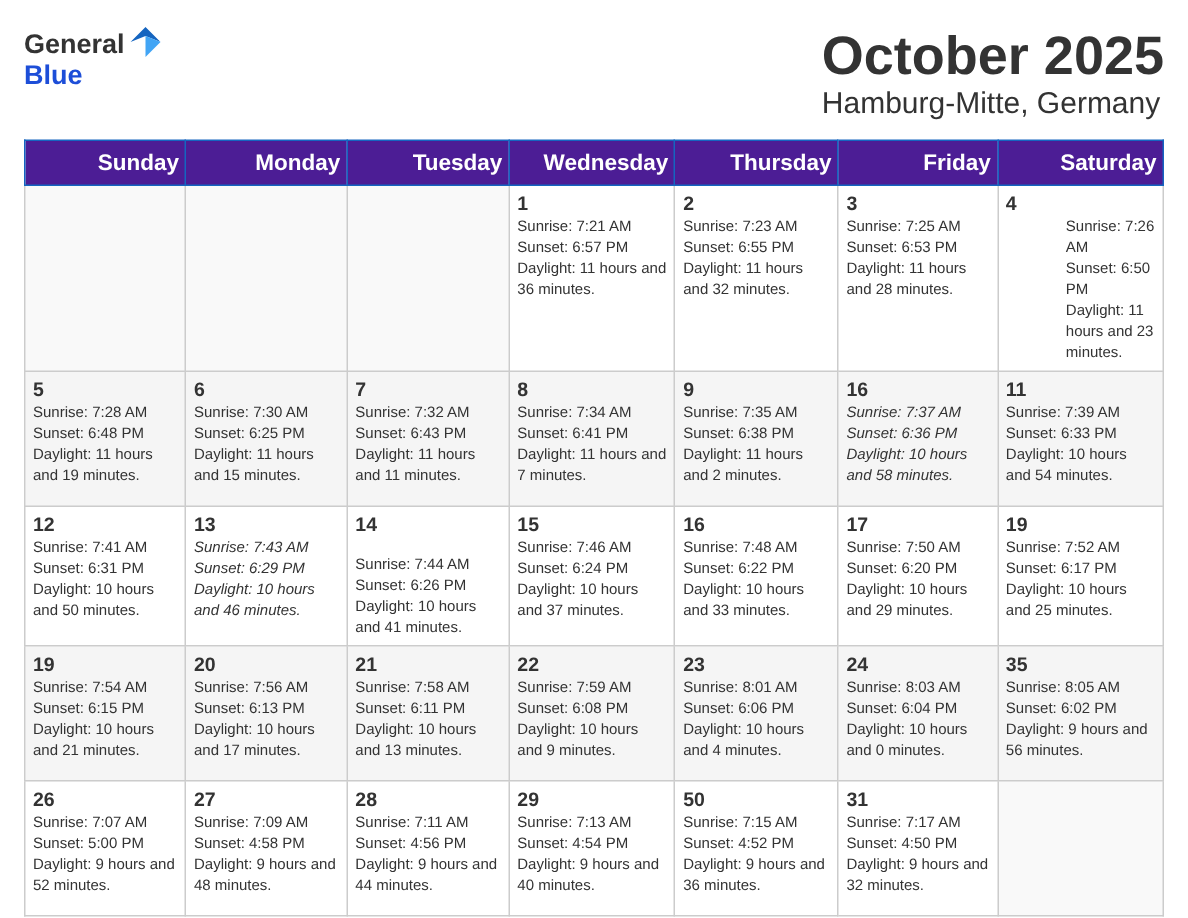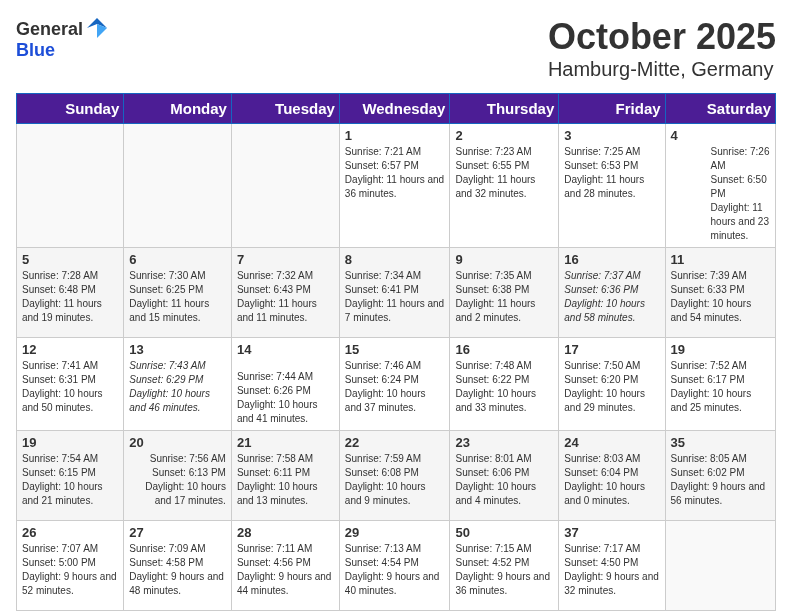--- a/index.html
+++ b/index.html
@@ -247,21 +247,21 @@
       </tr>
       <tr>
         <td>
           <span class="day-number">19</span>
           <div class="day-info" style="white-space: pre-line;">Sunrise: 7:54 AM
 Sunset: 6:15 PM
 Daylight: 10 hours and 21 minutes.</div>
         </td>
         <td>
           <span class="day-number">20</span>
-          <div class="day-info" style="white-space: pre-line; text-align: right;">Sunrise: 7:56 AM
+          <div class="day-info" style="white-space: pre-line;">Sunrise: 7:56 AM
 Sunset: 6:13 PM
 Daylight: 10 hours and 17 minutes.</div>
         </td>
         <td>
           <span class="day-number">21</span>
           <div class="day-info" style="white-space: pre-line;">Sunrise: 7:58 AM
 Sunset: 6:11 PM
 Daylight: 10 hours and 13 minutes.</div>
         </td>
         <td>
@@ -314,21 +314,21 @@
 Sunset: 4:54 PM
 Daylight: 9 hours and 40 minutes.</div>
         </td>
         <td>
           <span class="day-number">50</span>
           <div class="day-info" style="white-space: pre-line;">Sunrise: 7:15 AM
 Sunset: 4:52 PM
 Daylight: 9 hours and 36 minutes.</div>
         </td>
         <td>
-          <span class="day-number">37</span>
+          <span class="day-number">31</span>
           <div class="day-info" style="white-space: pre-line;">Sunrise: 7:17 AM
 Sunset: 4:50 PM
 Daylight: 9 hours and 32 minutes.</div>
         </td>
         <td class="empty-cell"></td>
       </tr>
     </tbody>
 </table>
 
 </body></html>

